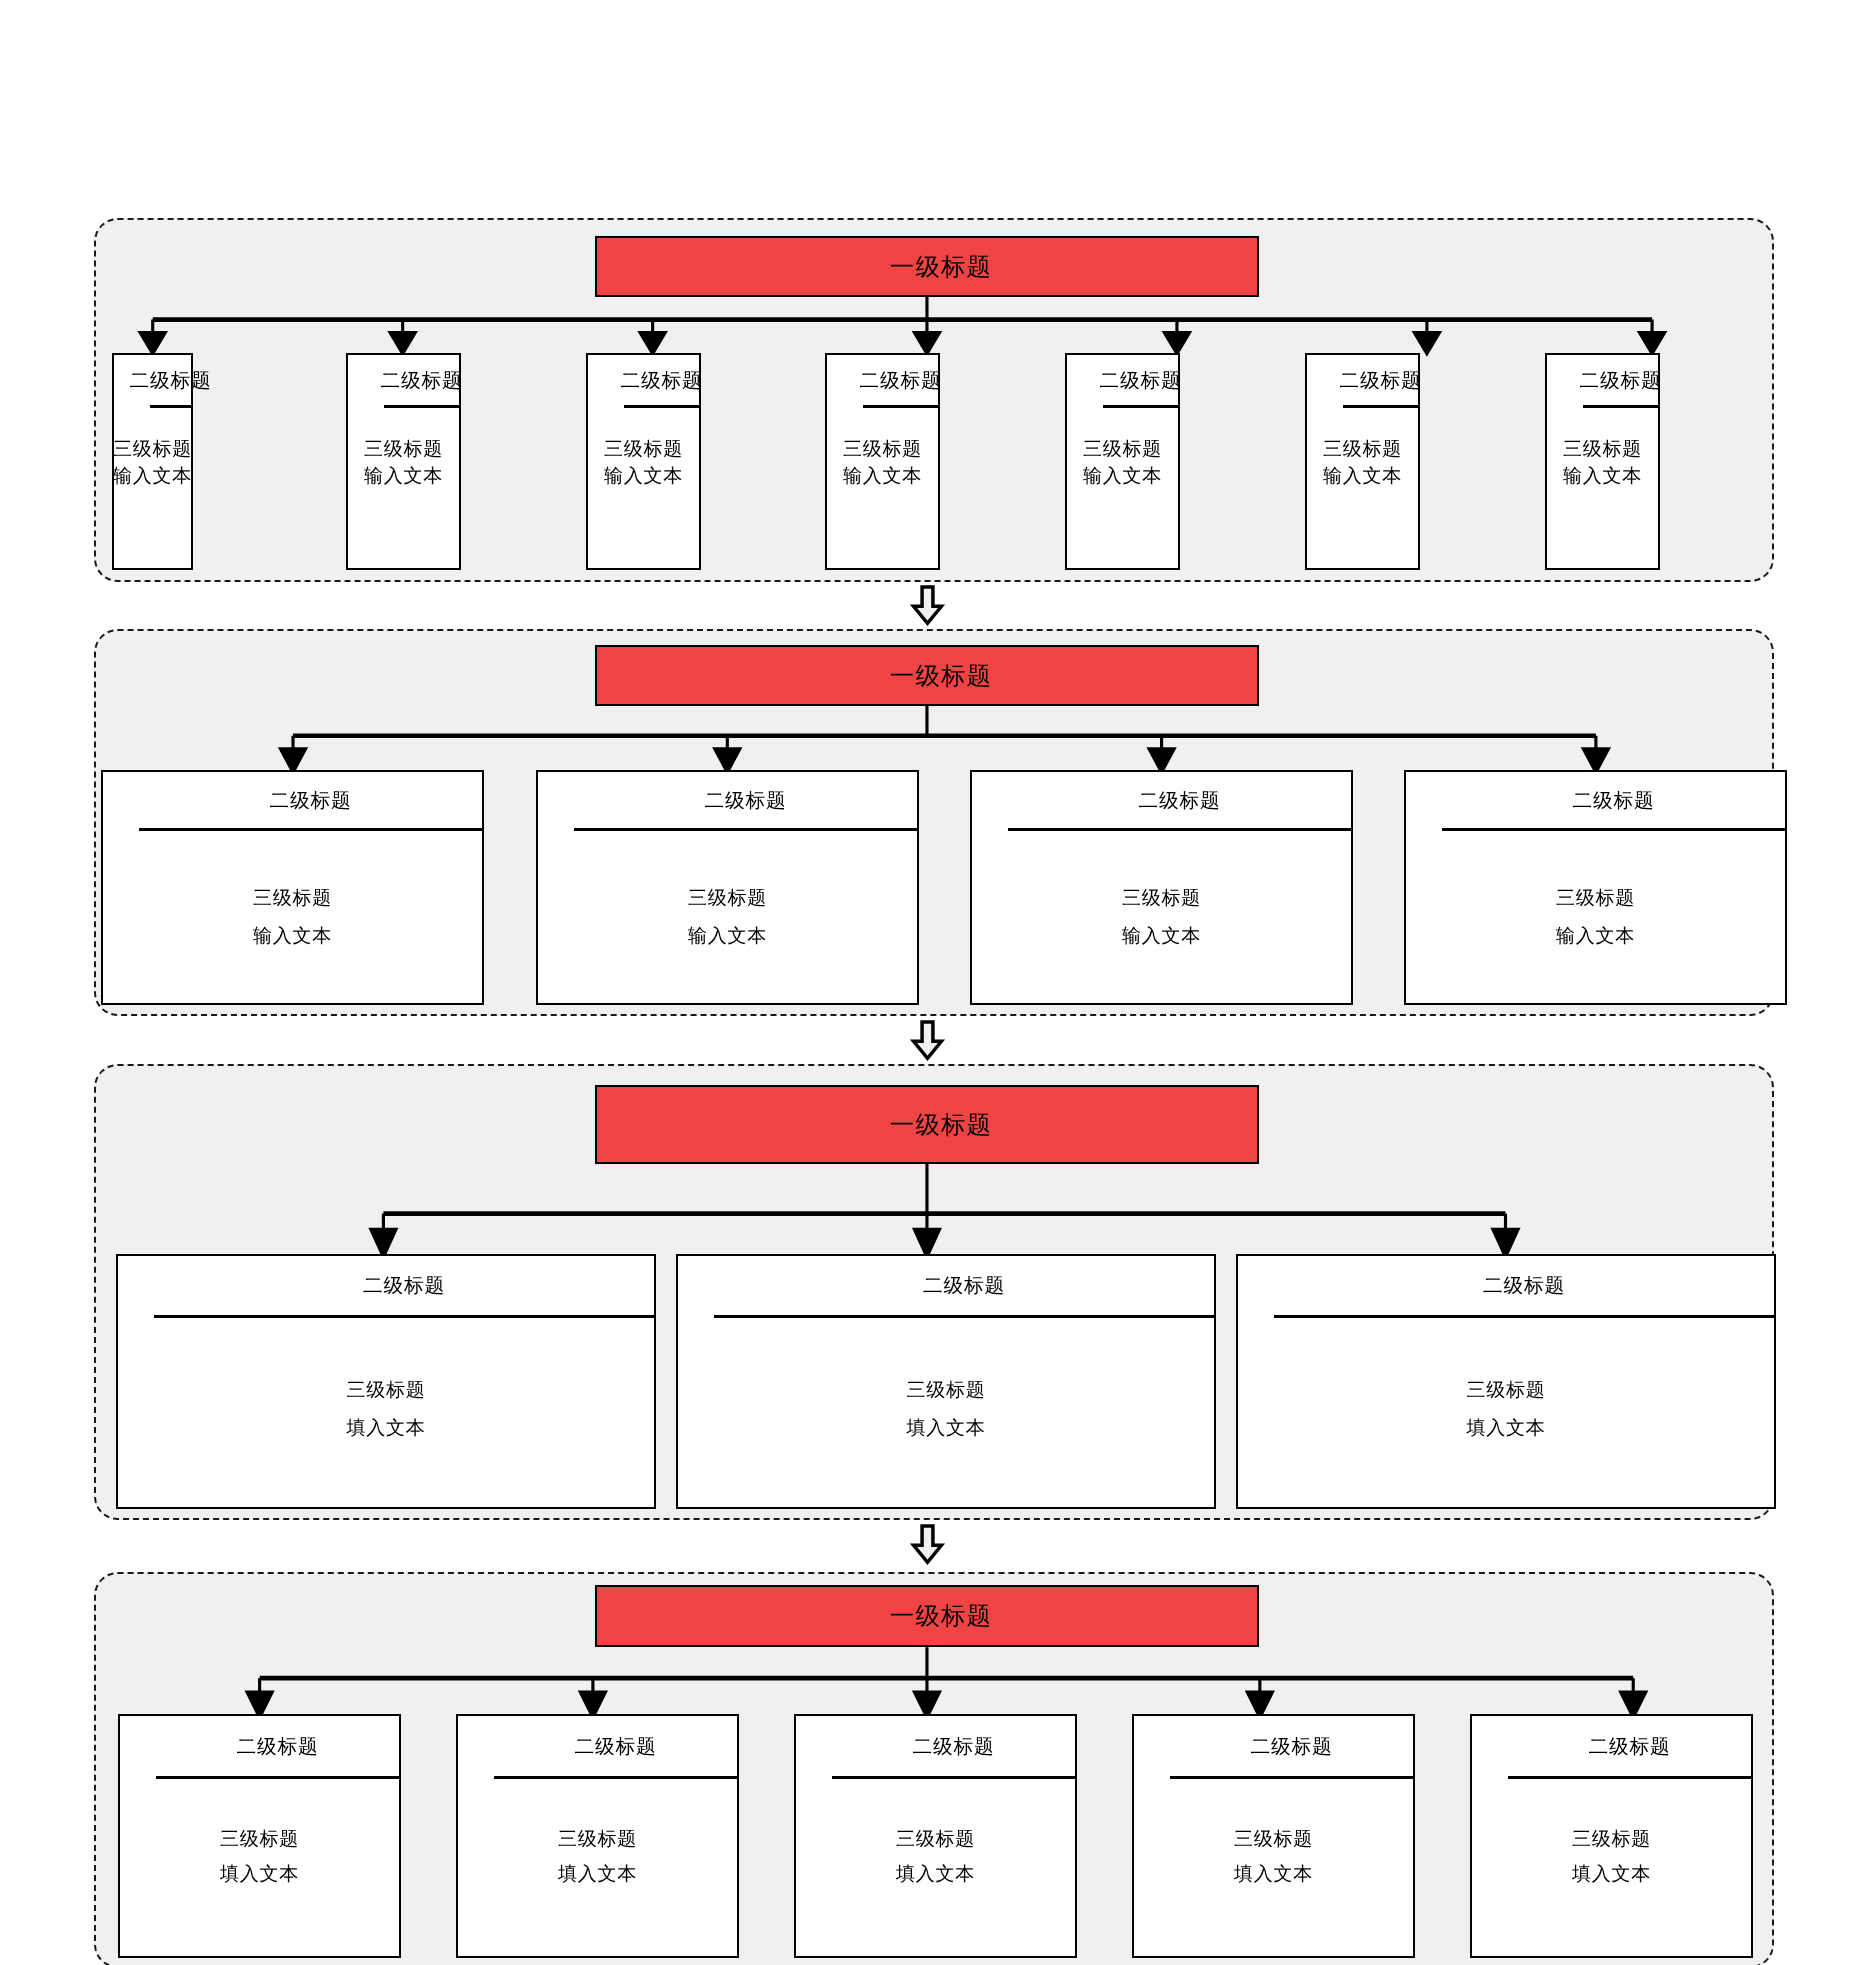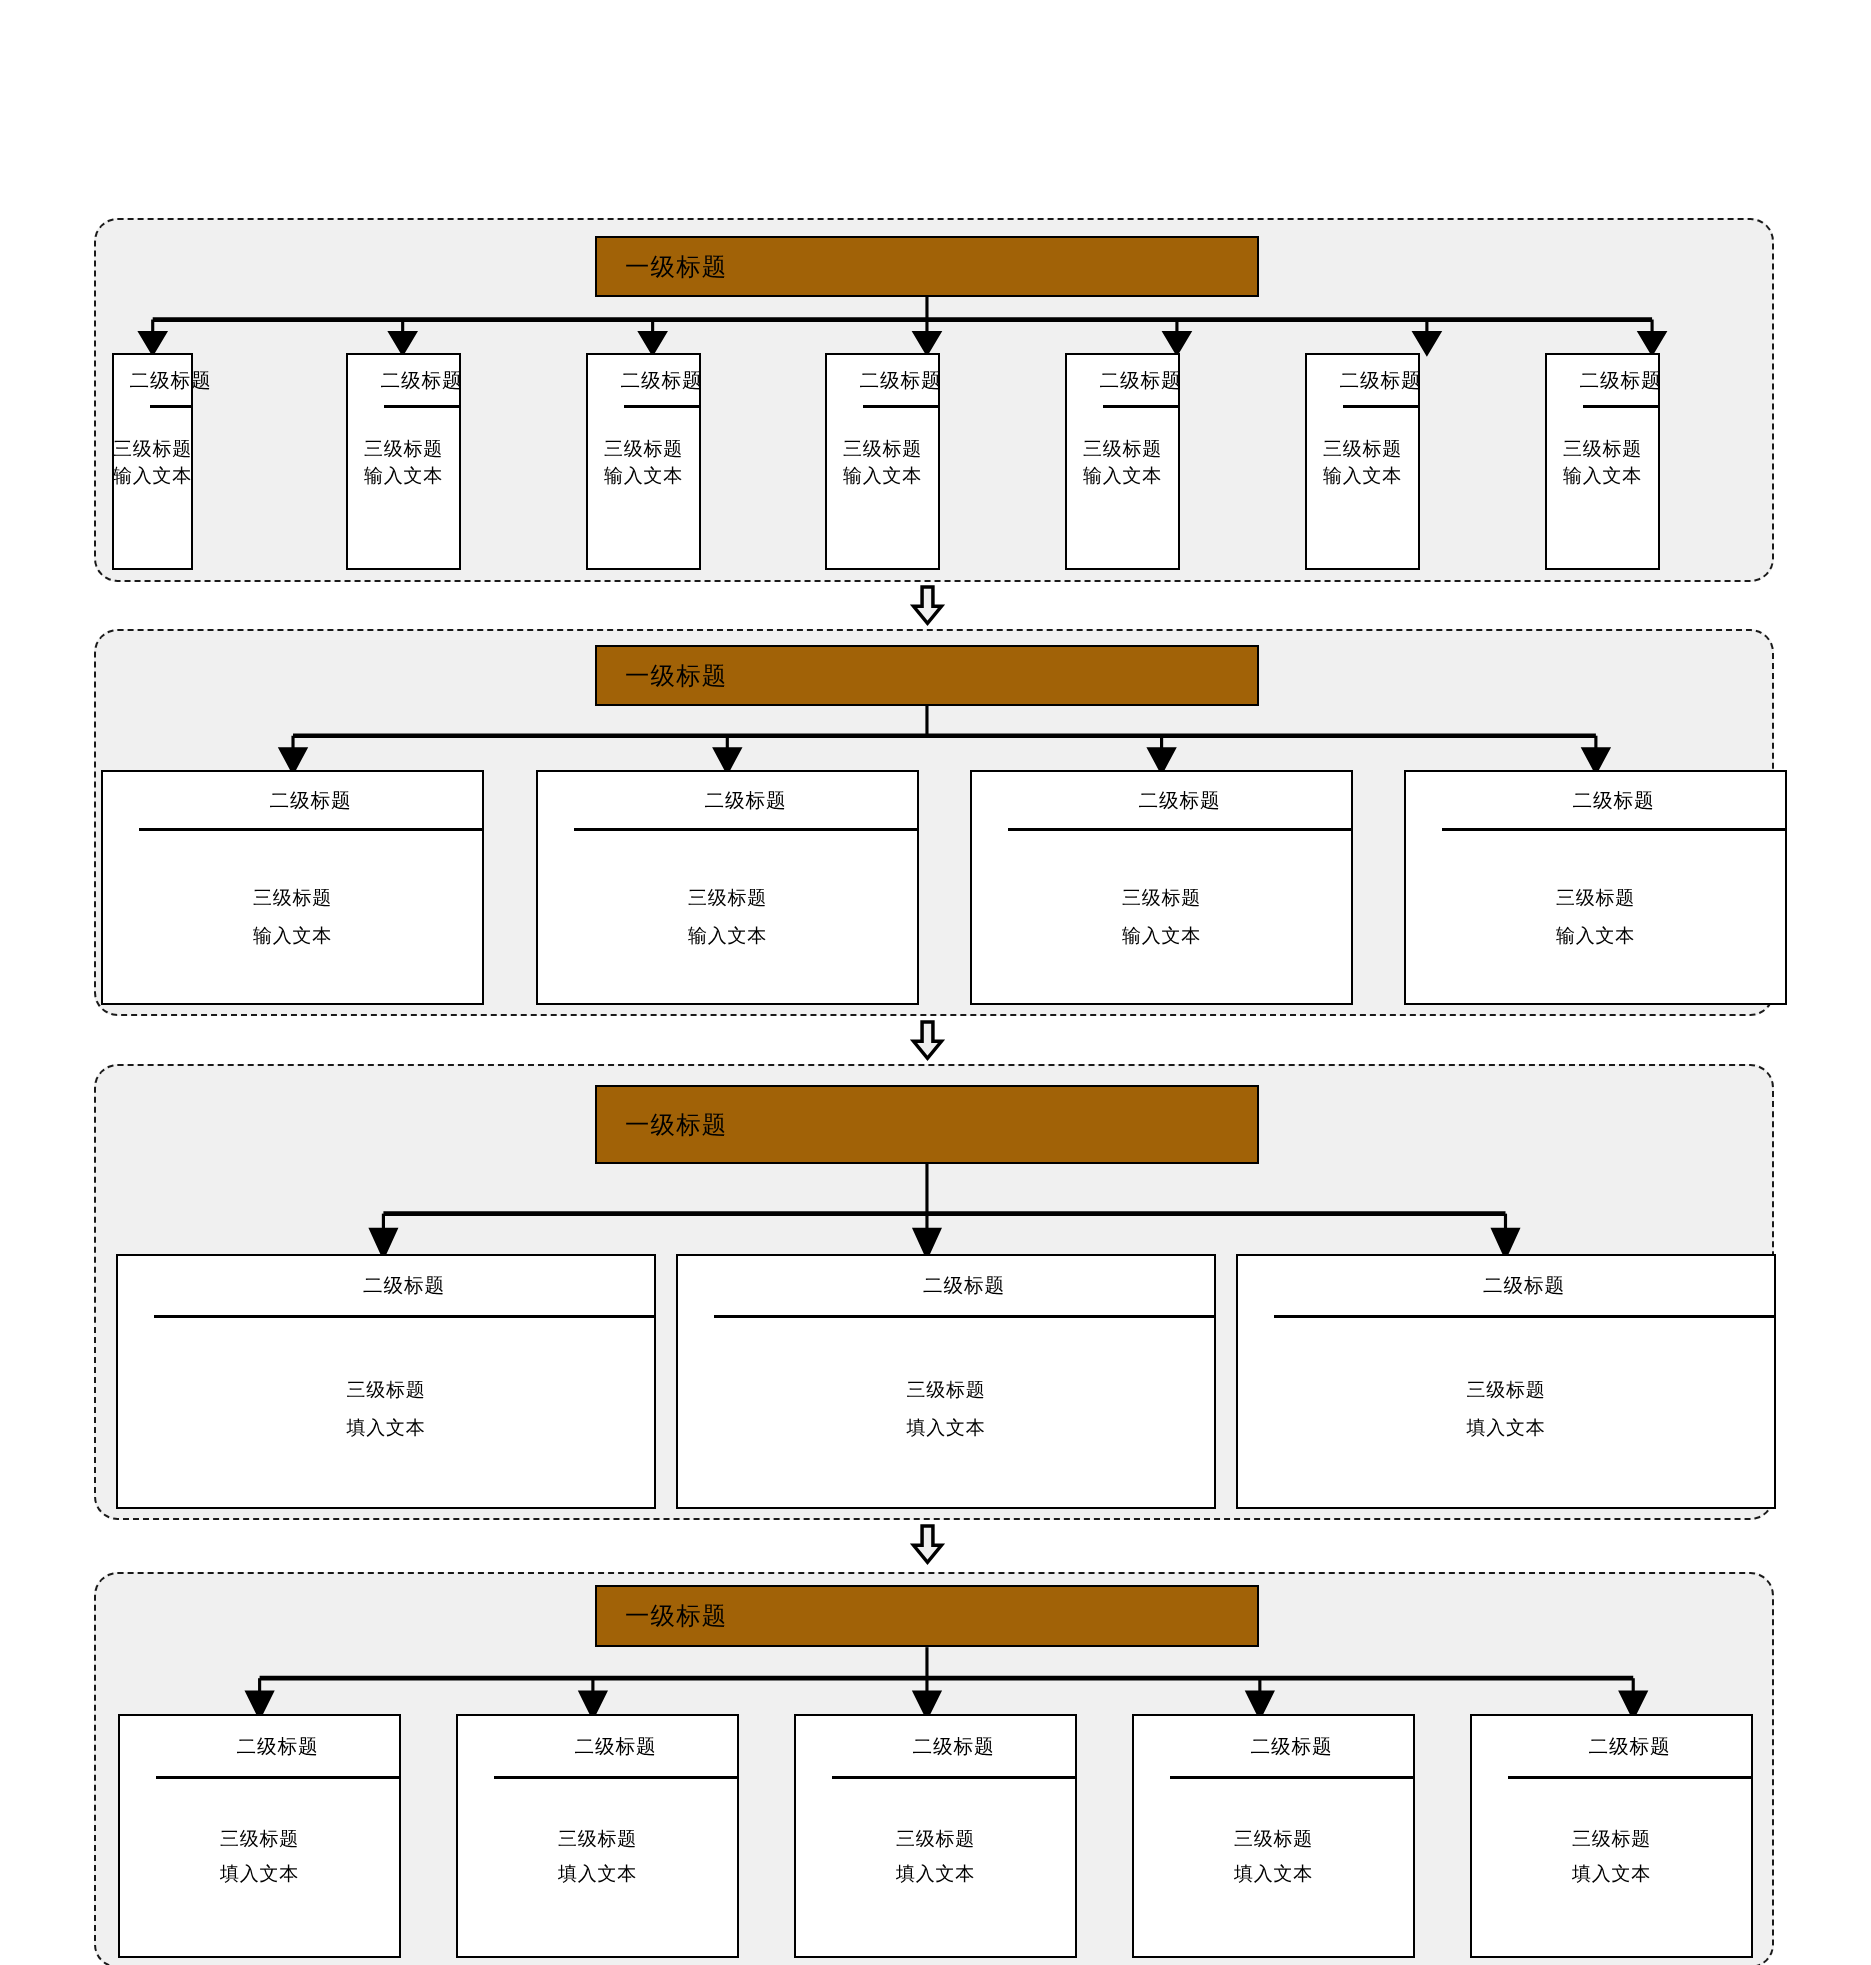--- a/index.html
+++ b/index.html
@@ -28,25 +28,25 @@
     box-sizing: border-box;
     background: #f0f0f0;
     border: 2.8px dashed #1a1a1a;
     border-radius: 23.6px;
   }
 
   
   .l1-title {
     position: absolute;
     box-sizing: border-box;
-    background: #a16207;
+    background: #ef4444;
     border: 2.4px solid #000000;
     display: flex;
     align-items: center;
-    justify-content: flex-start;
+    justify-content: center;
     text-align: center;
     font-size: 24.4px;
     line-height: 1.2;
     letter-spacing: 1.2px;
     white-space: nowrap;
     padding-left: 28px;
   }
 
   
   .connector-svg {

